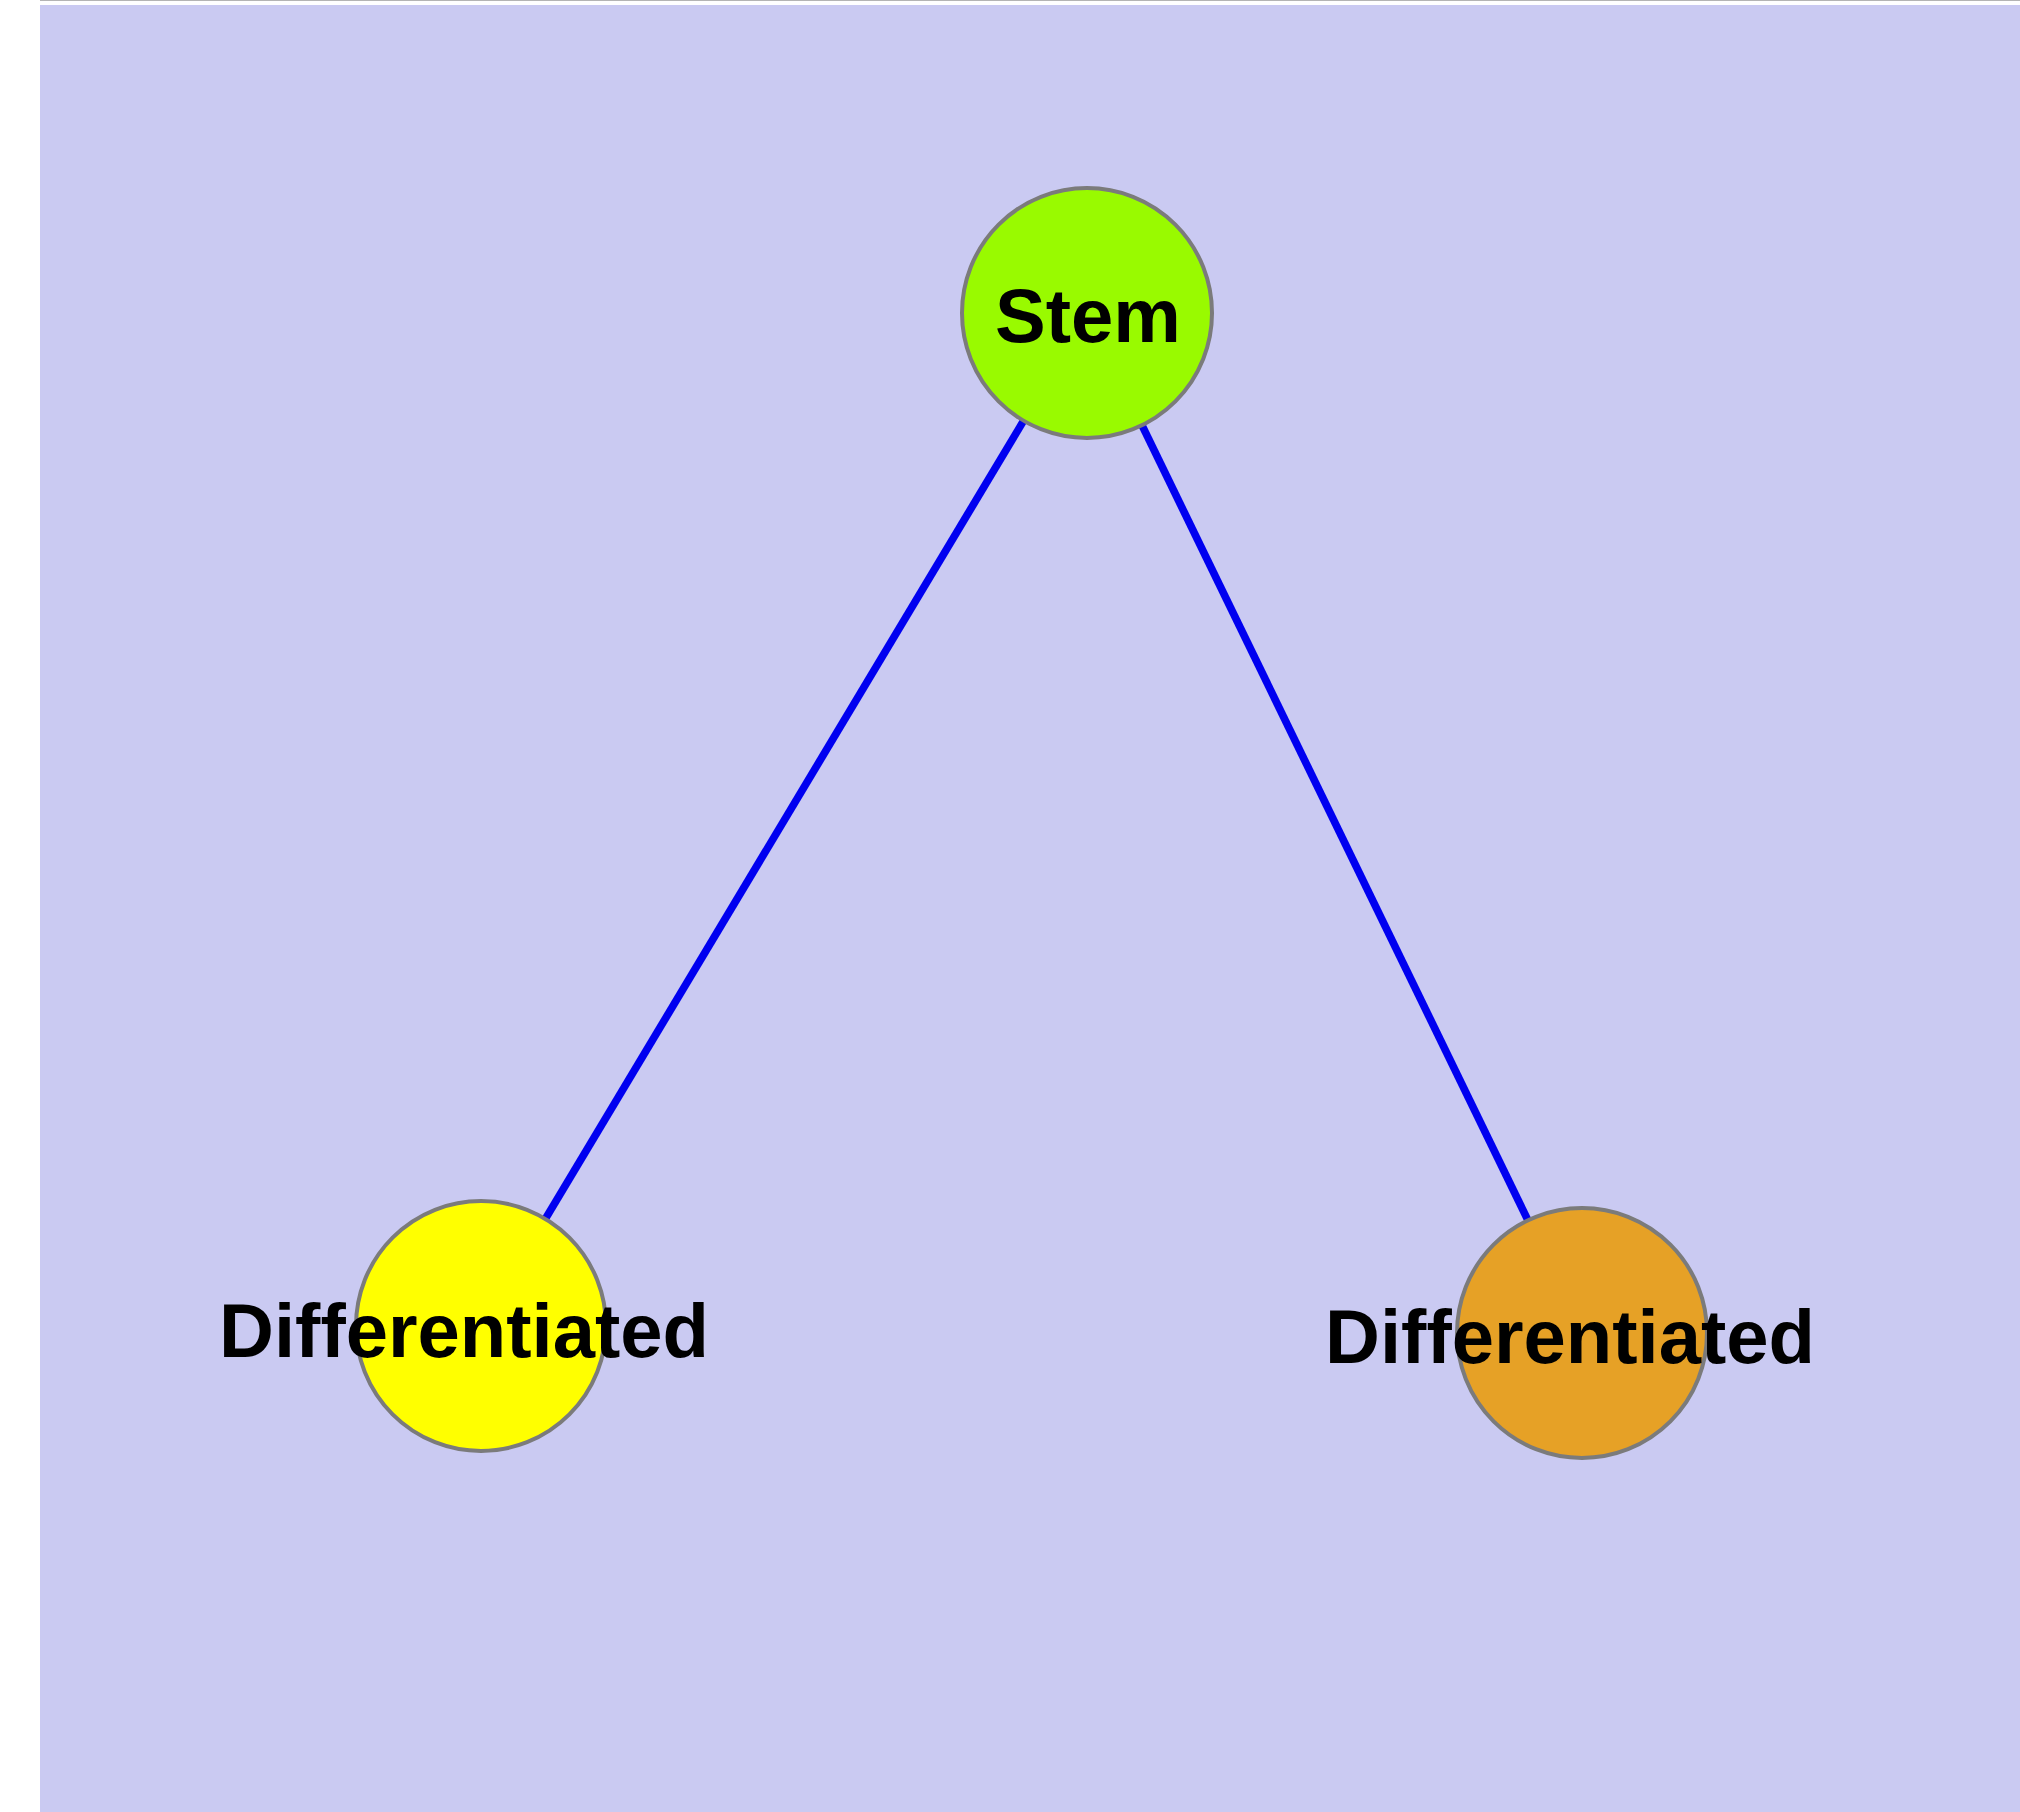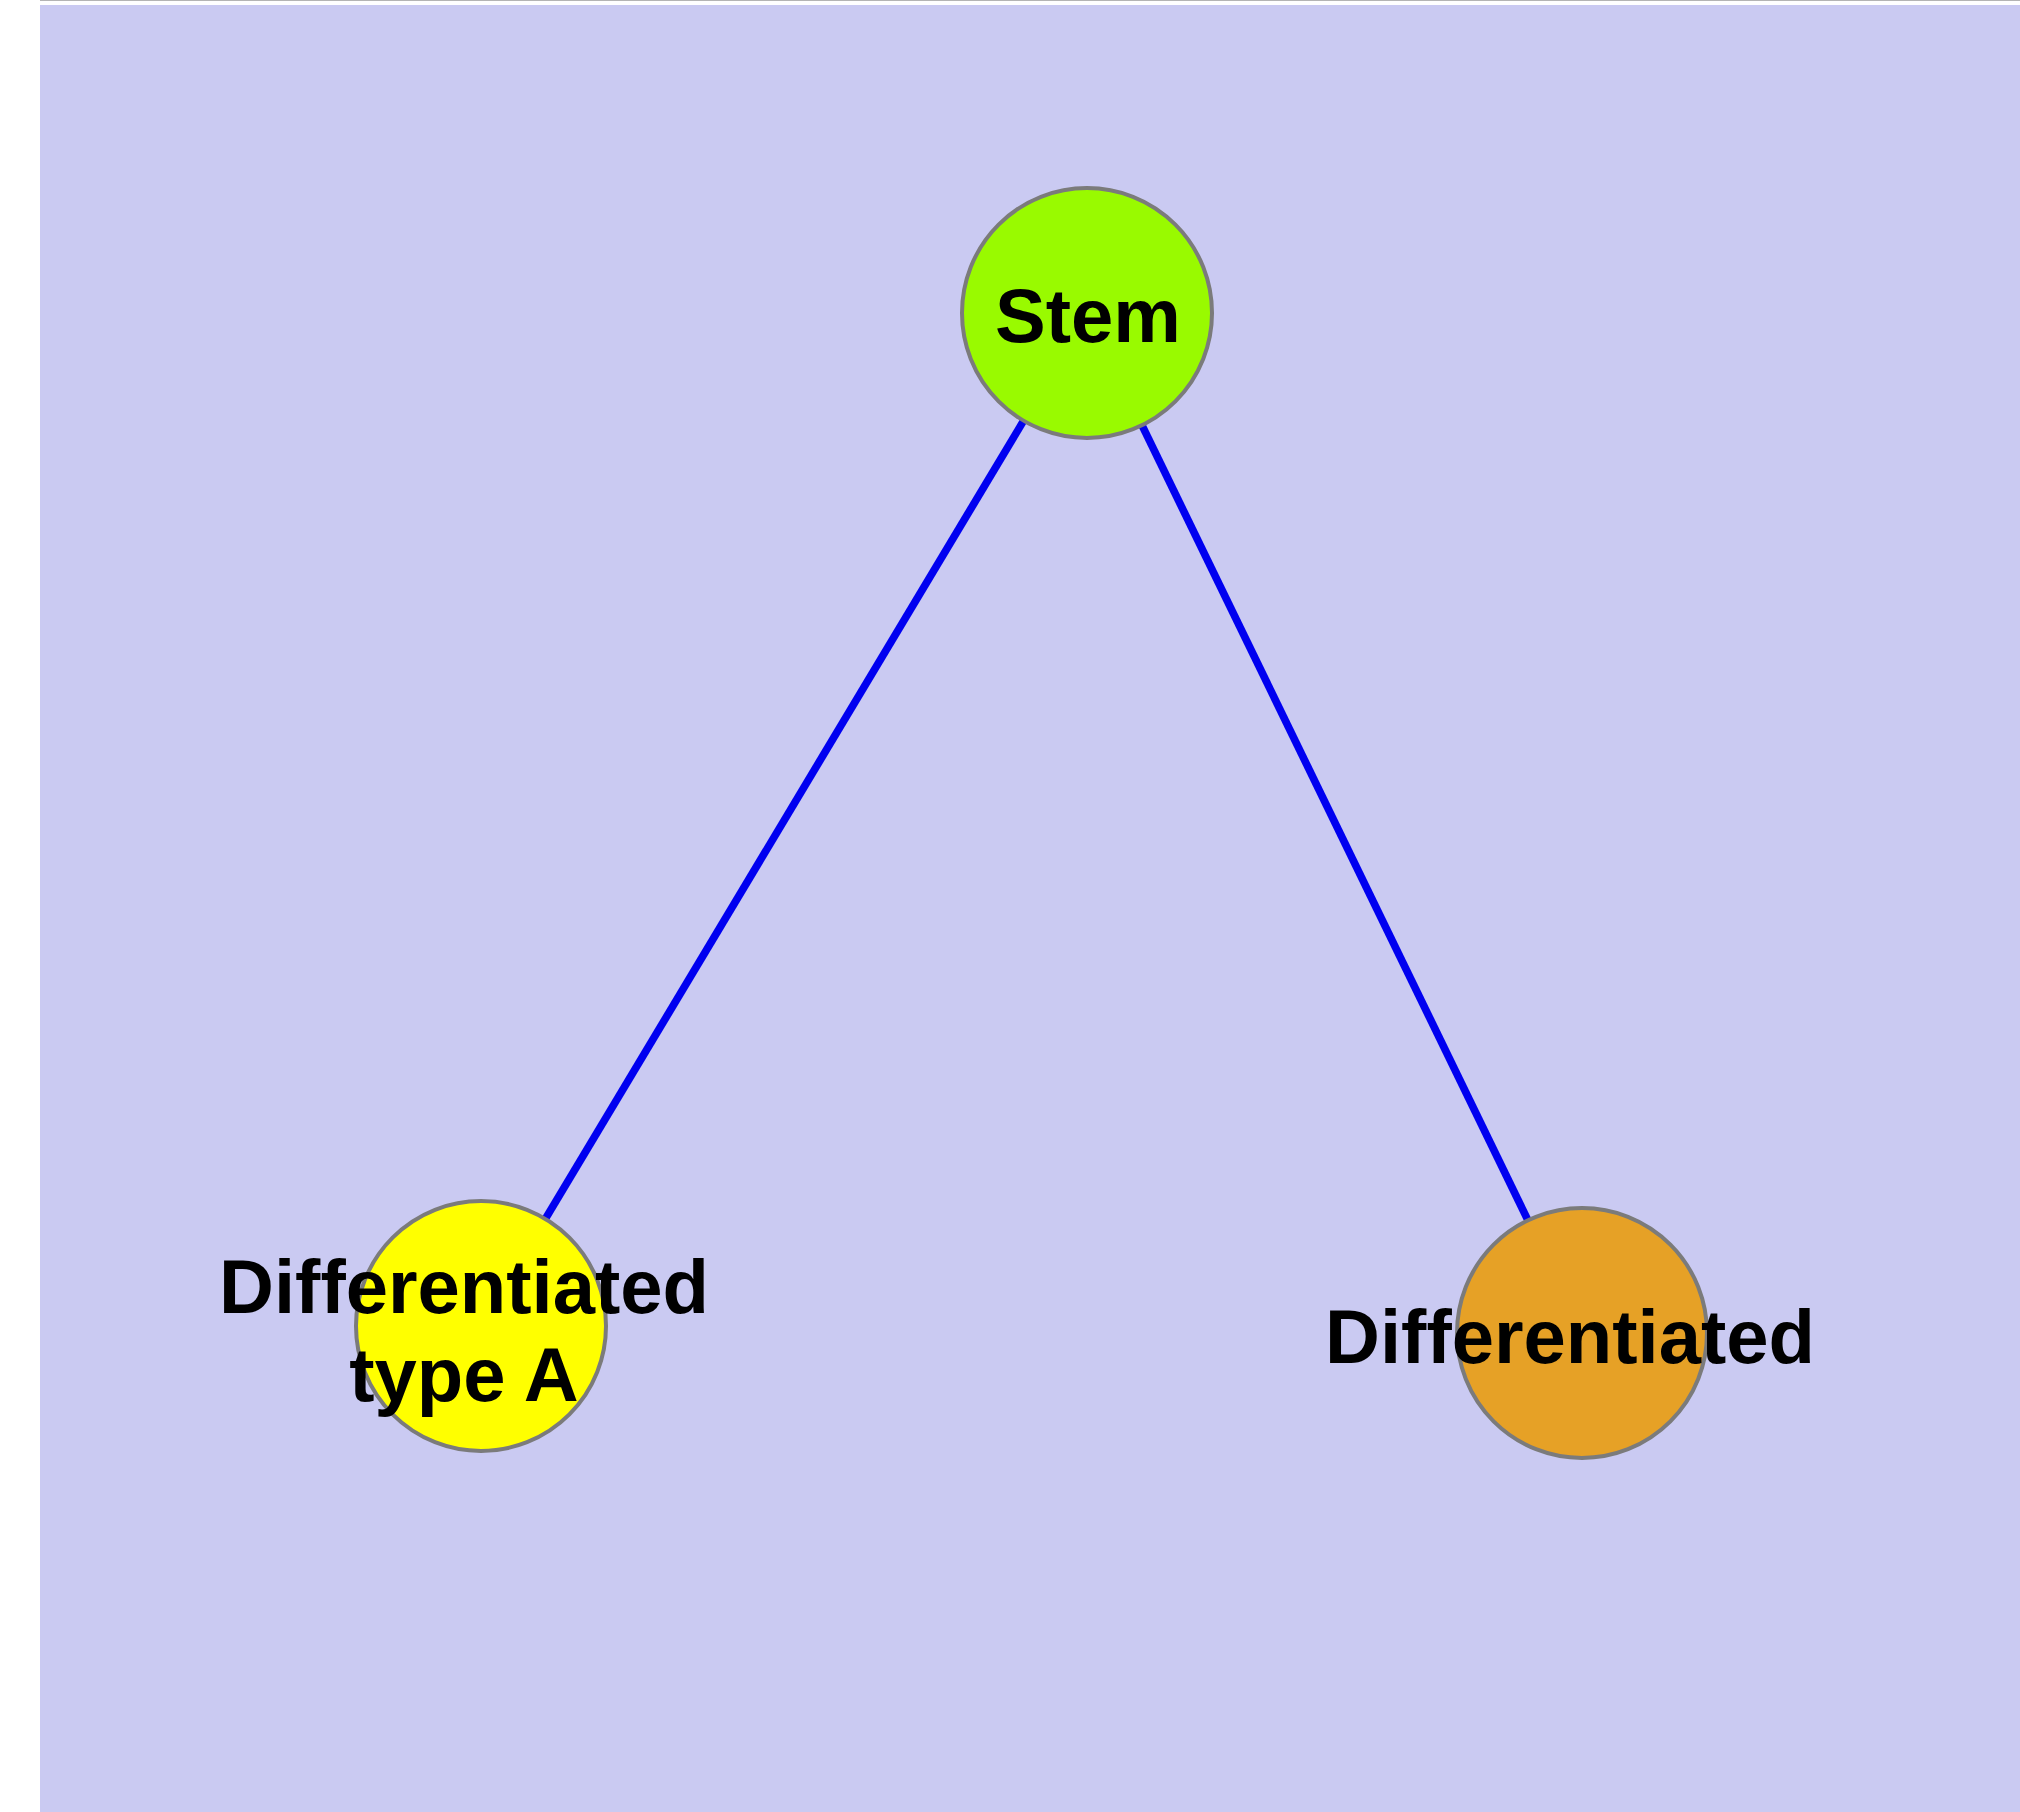--- a/index.html
+++ b/index.html
@@ -61,21 +61,20 @@
   <div class="node" style="left: 920px; top: 186px; width: 254px; height: 254px; background: rgb(153, 250, 0); border: 4.2px solid rgb(123, 123, 123);"></div>
   <div class="node" style="left: 314px; top: 1199px; width: 254px; height: 254px; background: rgb(255, 255, 0); border: 4.2px solid rgb(123, 123, 123);"></div>
   <div class="node" style="left: 1415px; top: 1206px; width: 254px; height: 254px; background: rgb(230, 161, 38); border: 4.2px solid rgb(123, 123, 123);"></div>
 
   <div class="node-label" style="left: 1048px; top: 316px; color: rgb(0, 0, 0);">
     <span>Stem</span>
   </div>
 
   <div class="node-label" style="left: 424px; top: 1331px; color: rgb(0, 0, 0);">
     <span>Differentiated</span>
-    <span>type A</span>
   </div>
 
   <div class="node-label" style="left: 1530px; top: 1337px; color: rgb(0, 0, 0);">
     <span>Differentiated</span>
   </div>
 
 </div>
 
 
 </body></html>

